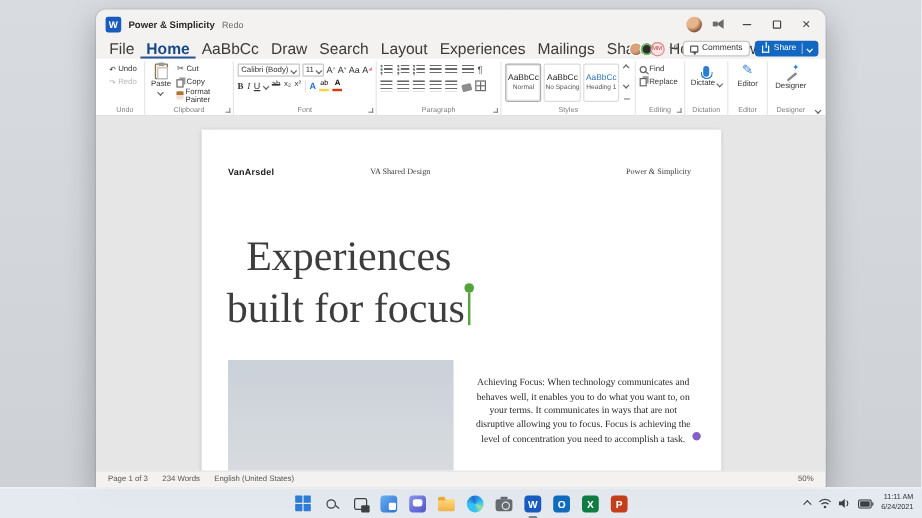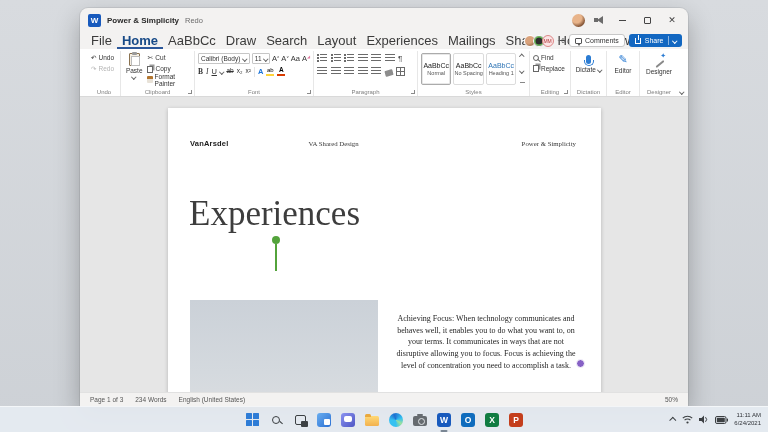--- a/index.html
+++ b/index.html
@@ -443,21 +443,21 @@
 
     <div class="docarea">
       <div class="page">
         <div class="pg-header">
           <span class="pg-logo">VanArsdel</span>
           <span class="pg-sub">VA Shared Design</span>
           <span class="pg-right">Power &amp; Simplicity</span>
         </div>
         <div class="heading">
           <div>Experiences</div>
-          <div><span class="co-cursor"></span></div>
+          <div><span>built for focus</span><span class="co-cursor"></span></div>
         </div>
         <div class="doc-img">
           
           
         </div>
         <div class="doc-text">
           <span>Achieving Focus: When technology communicates and behaves well, it enables you to do what you want to, on your terms. It communicates in ways that are not disruptive allowing you to focus. Focus is achieving the level of concentration you need to accomplish a task.</span>
           <span class="presence"></span>
         </div>
 

